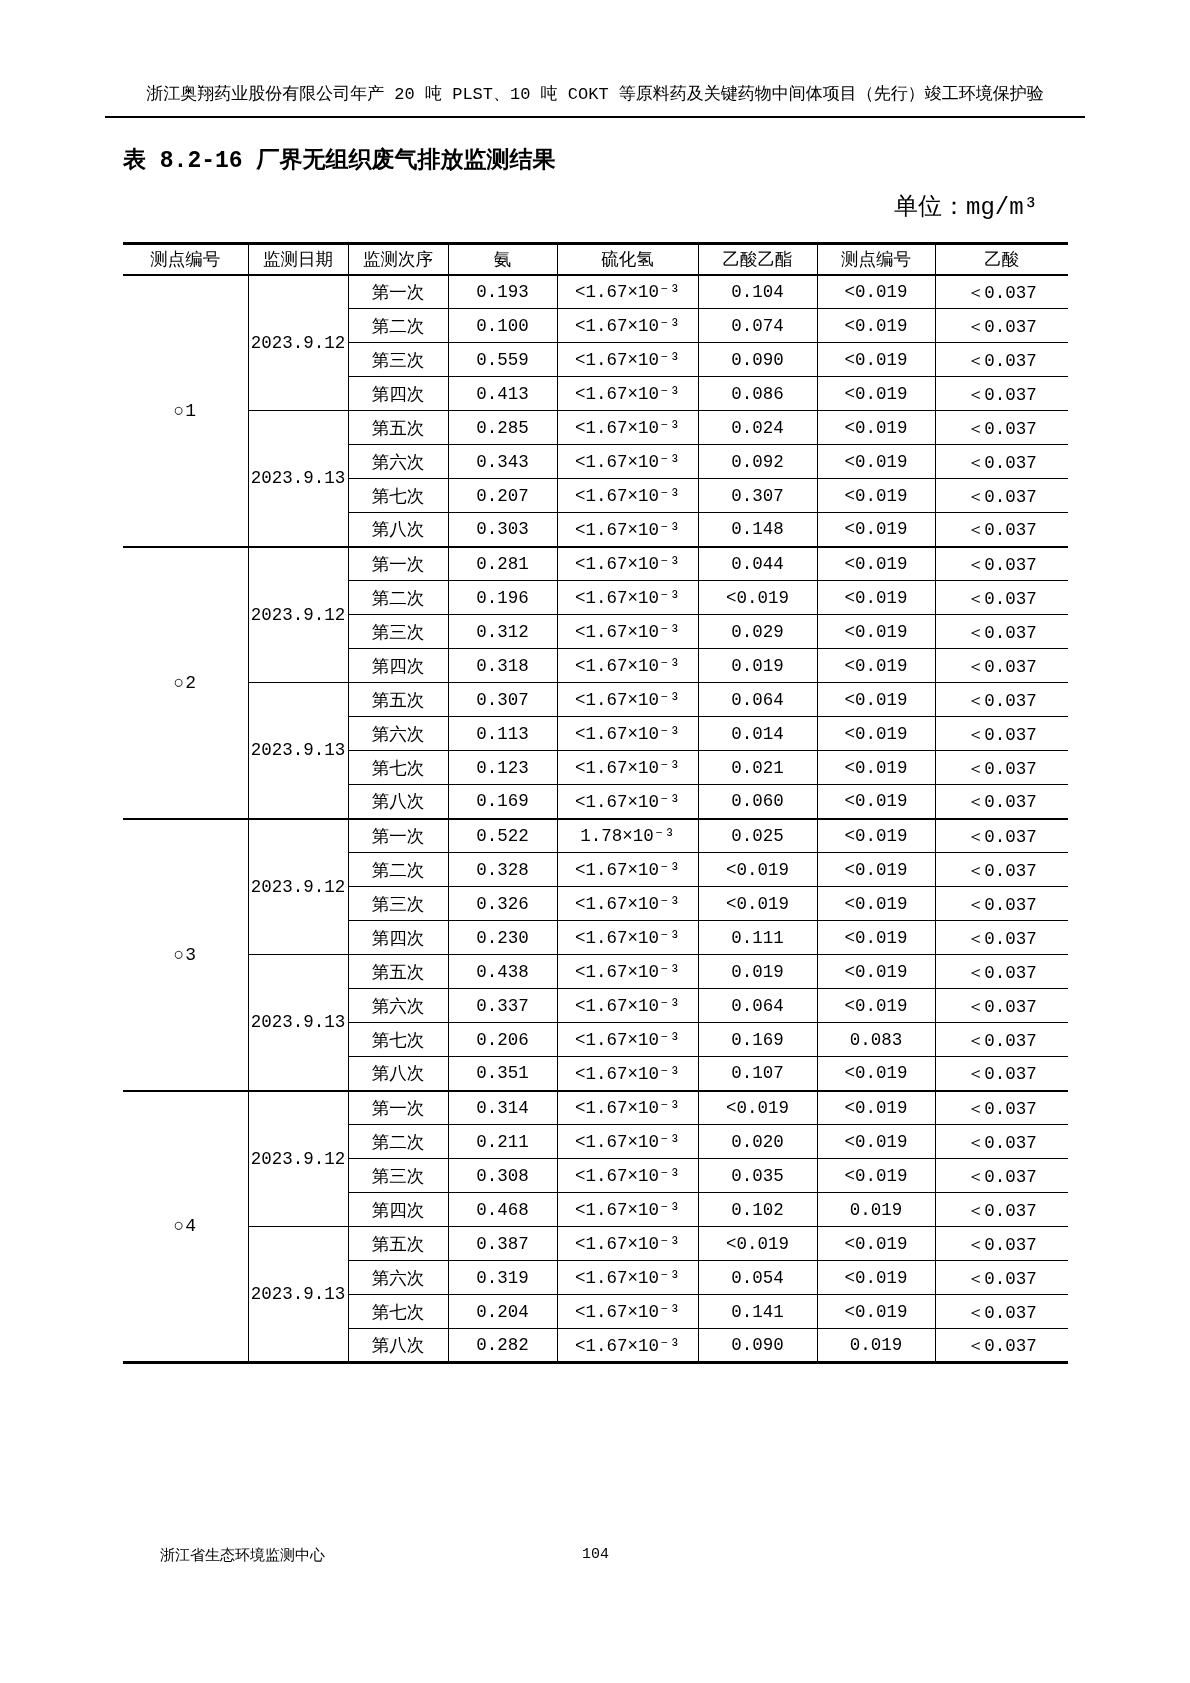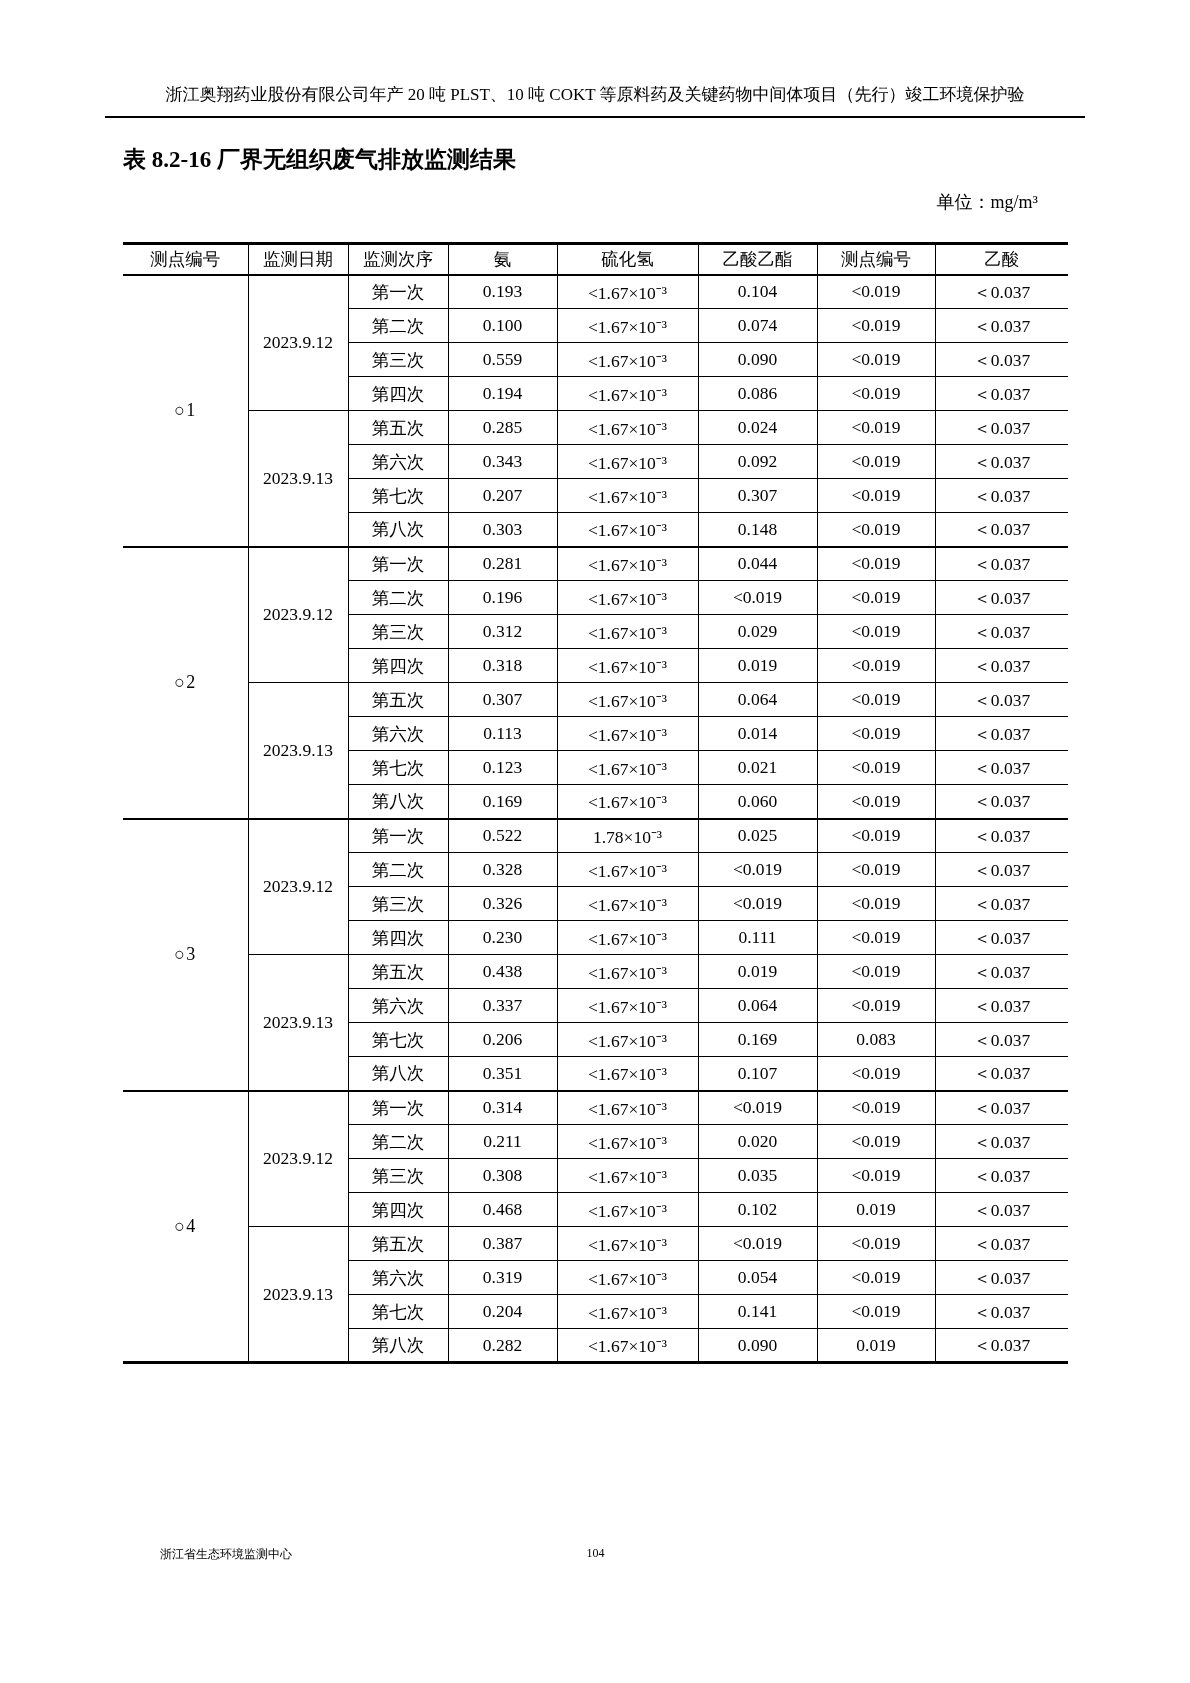--- a/index.html
+++ b/index.html
@@ -1,53 +1,53 @@
 <!DOCTYPE html>
 <html><head>
 <meta charset="utf-8">
 <style>
   * { margin:0; padding:0; box-sizing:border-box; }
   html,body { background:#888; }
   .page {
     position:relative; width:1190px; height:1683px; background:#ffffff;
     margin:0 auto; overflow:hidden;
-    font-family:Liberation Serif, serif; color:#000;padding-left:24px;
+    font-family:Liberation Mono, monospace; color:#000;padding-left:24px;
   }
   .doc-header {
     position:absolute; top:80px; left:105px; width:980px;
     text-align:center; font-size:17px; line-height:29px;
     border-bottom:2px solid #000; padding-bottom:7px;
   }
   .table-title {
     position:absolute; top:144px; left:123px; width:945px;
     font-size:23px; font-weight:bold;
   }
   .unit-line {
     position:absolute; top:190px; left:123px; width:915px;
-    text-align:right; font-size:18px;
+    text-align:right; font-size:24px;
   }
   table.mon-table {
     position:absolute; top:242px; left:123px; width:945px;
     border-collapse:collapse; table-layout:fixed;
     border-top:3px solid #000; border-bottom:3px solid #000;
     font-size:17.5px;
   }
   .mon-table th, .mon-table td {
     border:1px solid #000; text-align:center; vertical-align:middle;
     font-weight:normal; padding:0; overflow:hidden; white-space:nowrap;
   }
   .mon-table thead th { height:31px; border-bottom:2px solid #000;margin-top:8px; }
   .mon-table tbody td { height:34px; }
   .mon-table .no-left  { border-left:none; }
   .mon-table .no-right { border-right:none; }
   .mon-table tr.point-start td { border-top:2px solid #000; }
   .point-cell { font-size:18px; letter-spacing:1px; }
   .footer {
     position:absolute; top:1546px; left:123px; width:945px;
-    font-size:12px;
+    font-size:15px;
   }
   .footer .org { padding-left:37px; }
   .footer .page-num {
     position:absolute; left:50%; transform:translateX(-50%); top:0;
   }
 </style>
 </head>
 <body>
 
 <div class="page">
@@ -105,21 +105,21 @@
         <tr>
           <td>第三次</td>
           <td>0.559</td>
           <td>&lt;1.67×10⁻³</td>
           <td>0.090</td>
           <td>&lt;0.019</td>
           <td class="no-right">＜0.037</td>
         </tr>
         <tr>
           <td>第四次</td>
-          <td>0.194</td>
+          <td>0.413</td>
           <td>&lt;1.67×10⁻³</td>
           <td>0.086</td>
           <td>&lt;0.019</td>
           <td class="no-right">＜0.037</td>
         </tr>
         <tr>
           <td rowspan="4">2023.9.13</td>
           <td>第五次</td>
           <td>0.285</td>
           <td>&lt;1.67×10⁻³</td>

